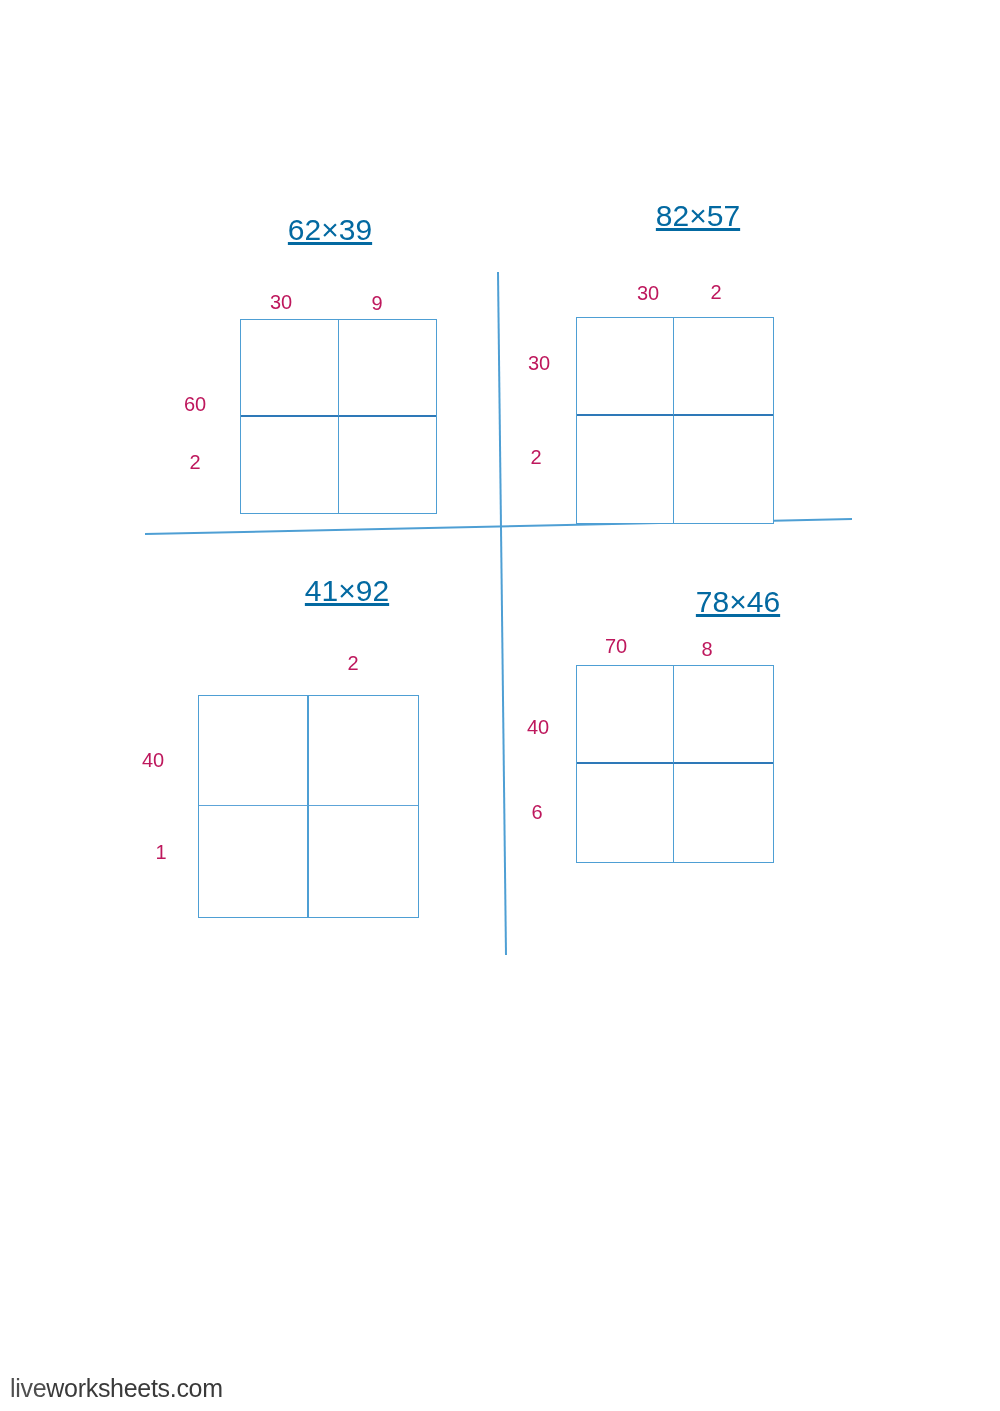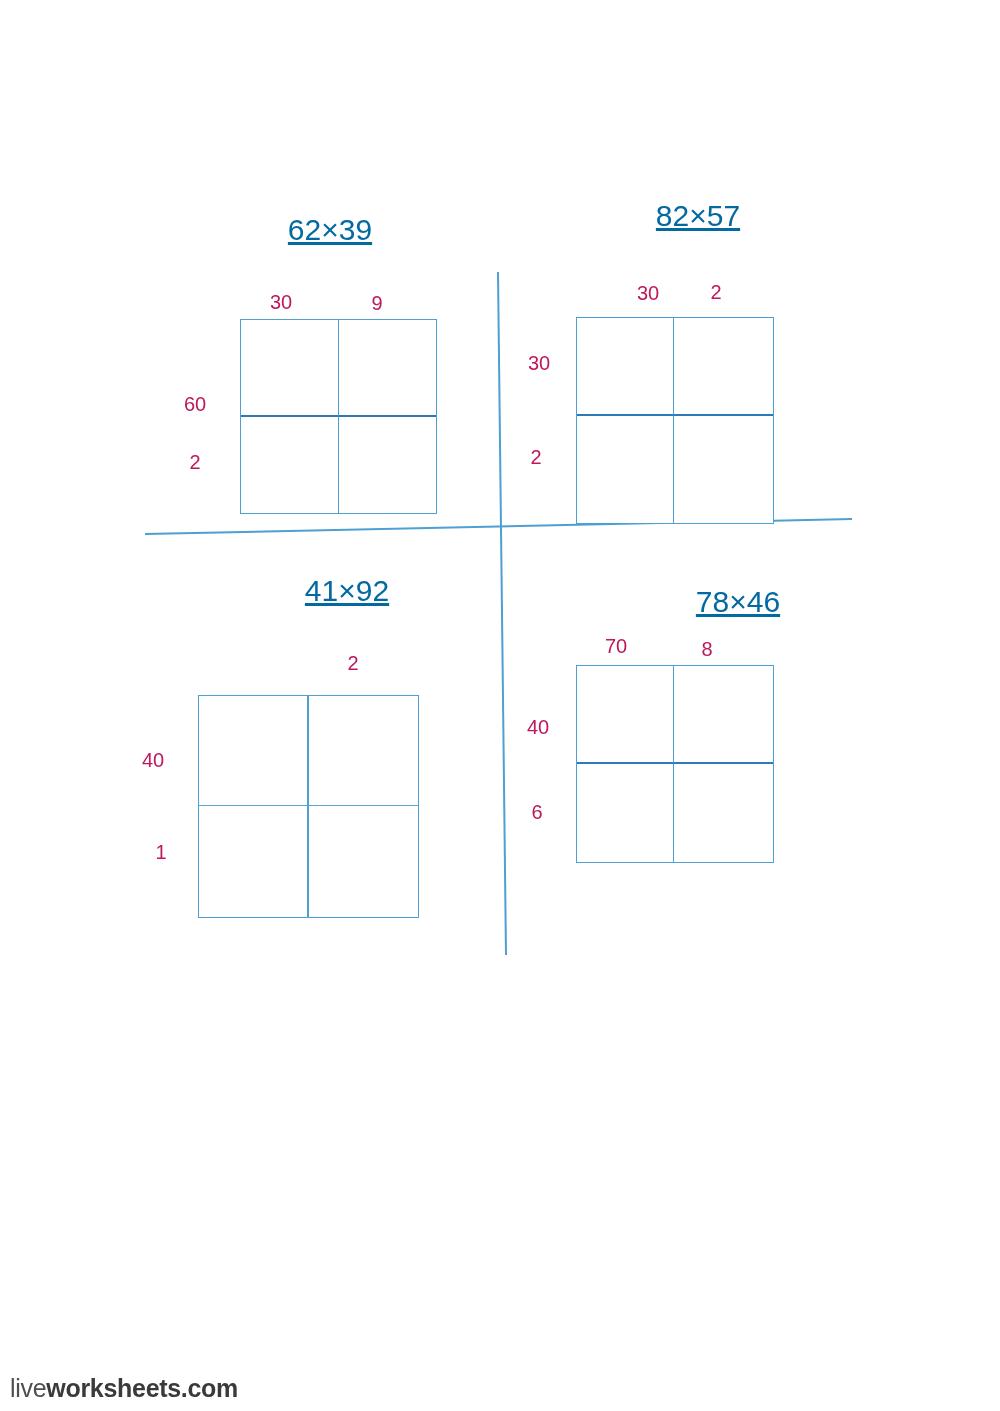--- a/index.html
+++ b/index.html
@@ -29,21 +29,21 @@
   .amodel .cell { background:#ffffff; }
   .amodel .tl { border-right: var(--vw,1.6px) solid var(--vc,#4e9fd4); border-bottom: var(--hw,1.6px) solid var(--hc,#4e9fd4); }
   .amodel .tr { border-bottom: var(--hw,1.6px) solid var(--hc,#4e9fd4); }
   .amodel .bl { border-right: var(--vw,1.6px) solid var(--vc,#4e9fd4); }
 
   .footer {
     position:absolute; left:10px; top:1376px;
     font-size:25px; line-height:1; letter-spacing:-0.3px;
     color:#4f4f4f; white-space:nowrap;
   }
-  .footer .bold { color:#3a3a3a; font-weight:700;text-align:right; }
+  .footer .bold { color:#3a3a3a; font-weight:400;text-align:right; }
 </style>
 </head>
 <body>
 
 <div class="page">
 
   <svg class="dividers" viewBox="0 0 1000 1411" xmlns="http://www.w3.org/2000/svg">
     <line x1="498" y1="272" x2="506" y2="955" stroke="#4e9fd4" stroke-width="2"></line>
     <line x1="145" y1="534" x2="852" y2="519" stroke="#4e9fd4" stroke-width="2"></line>
   </svg>

